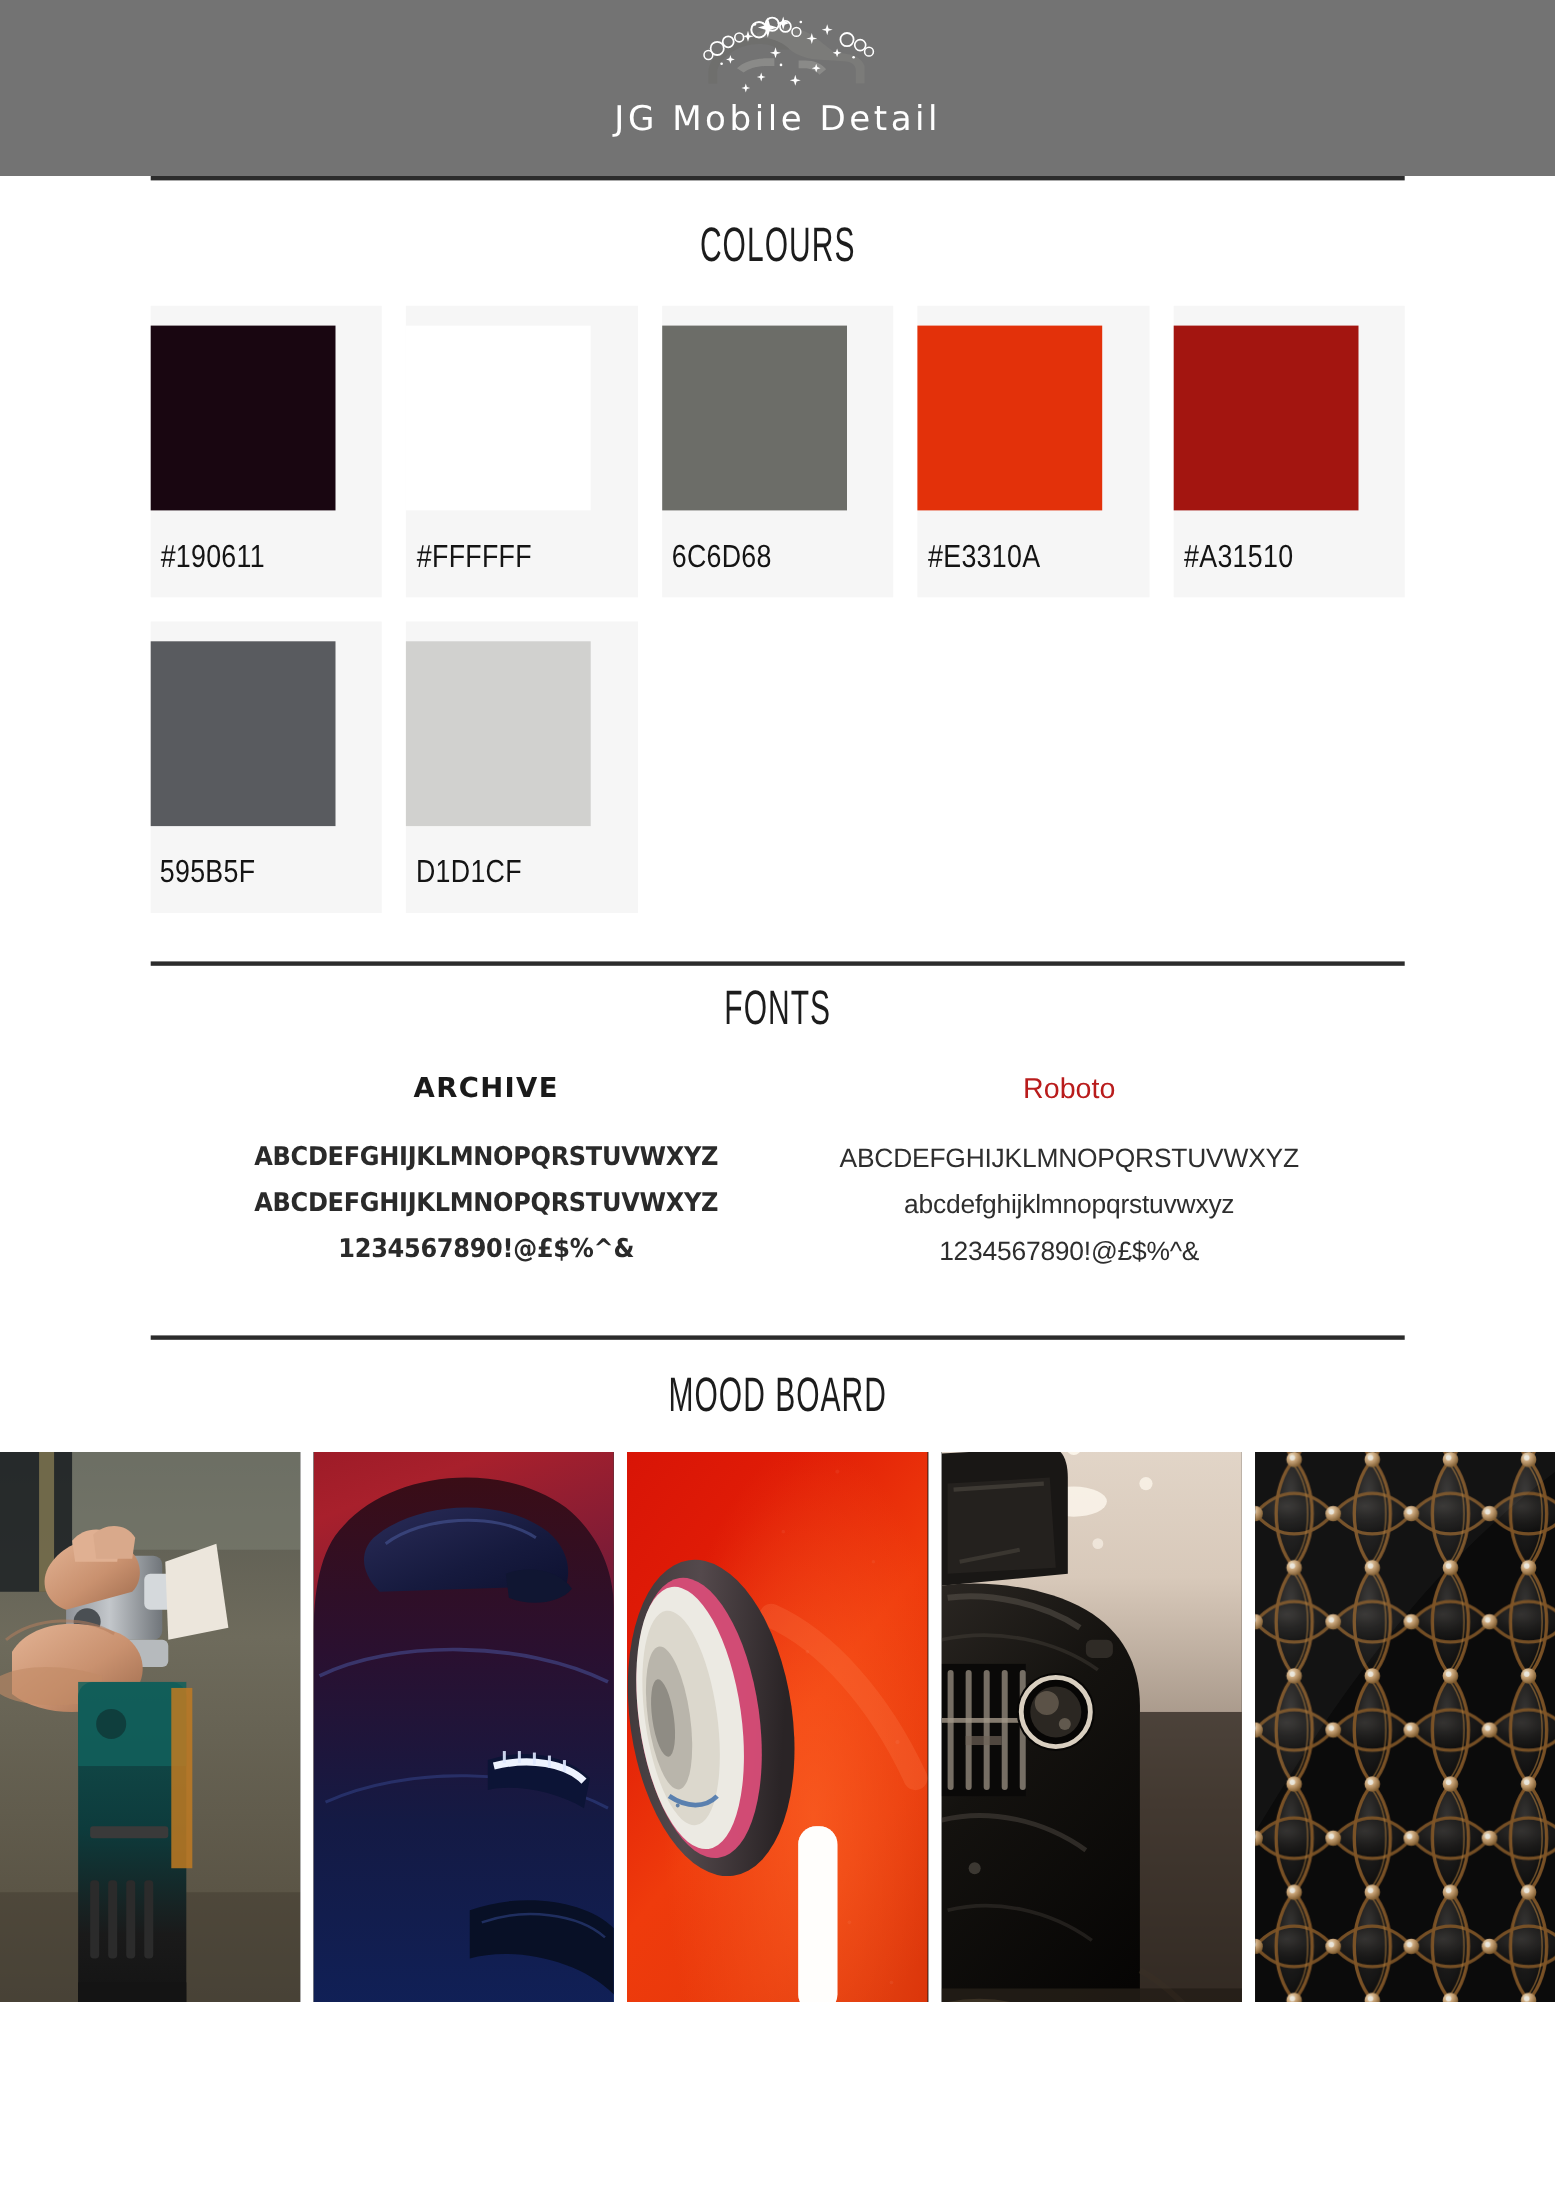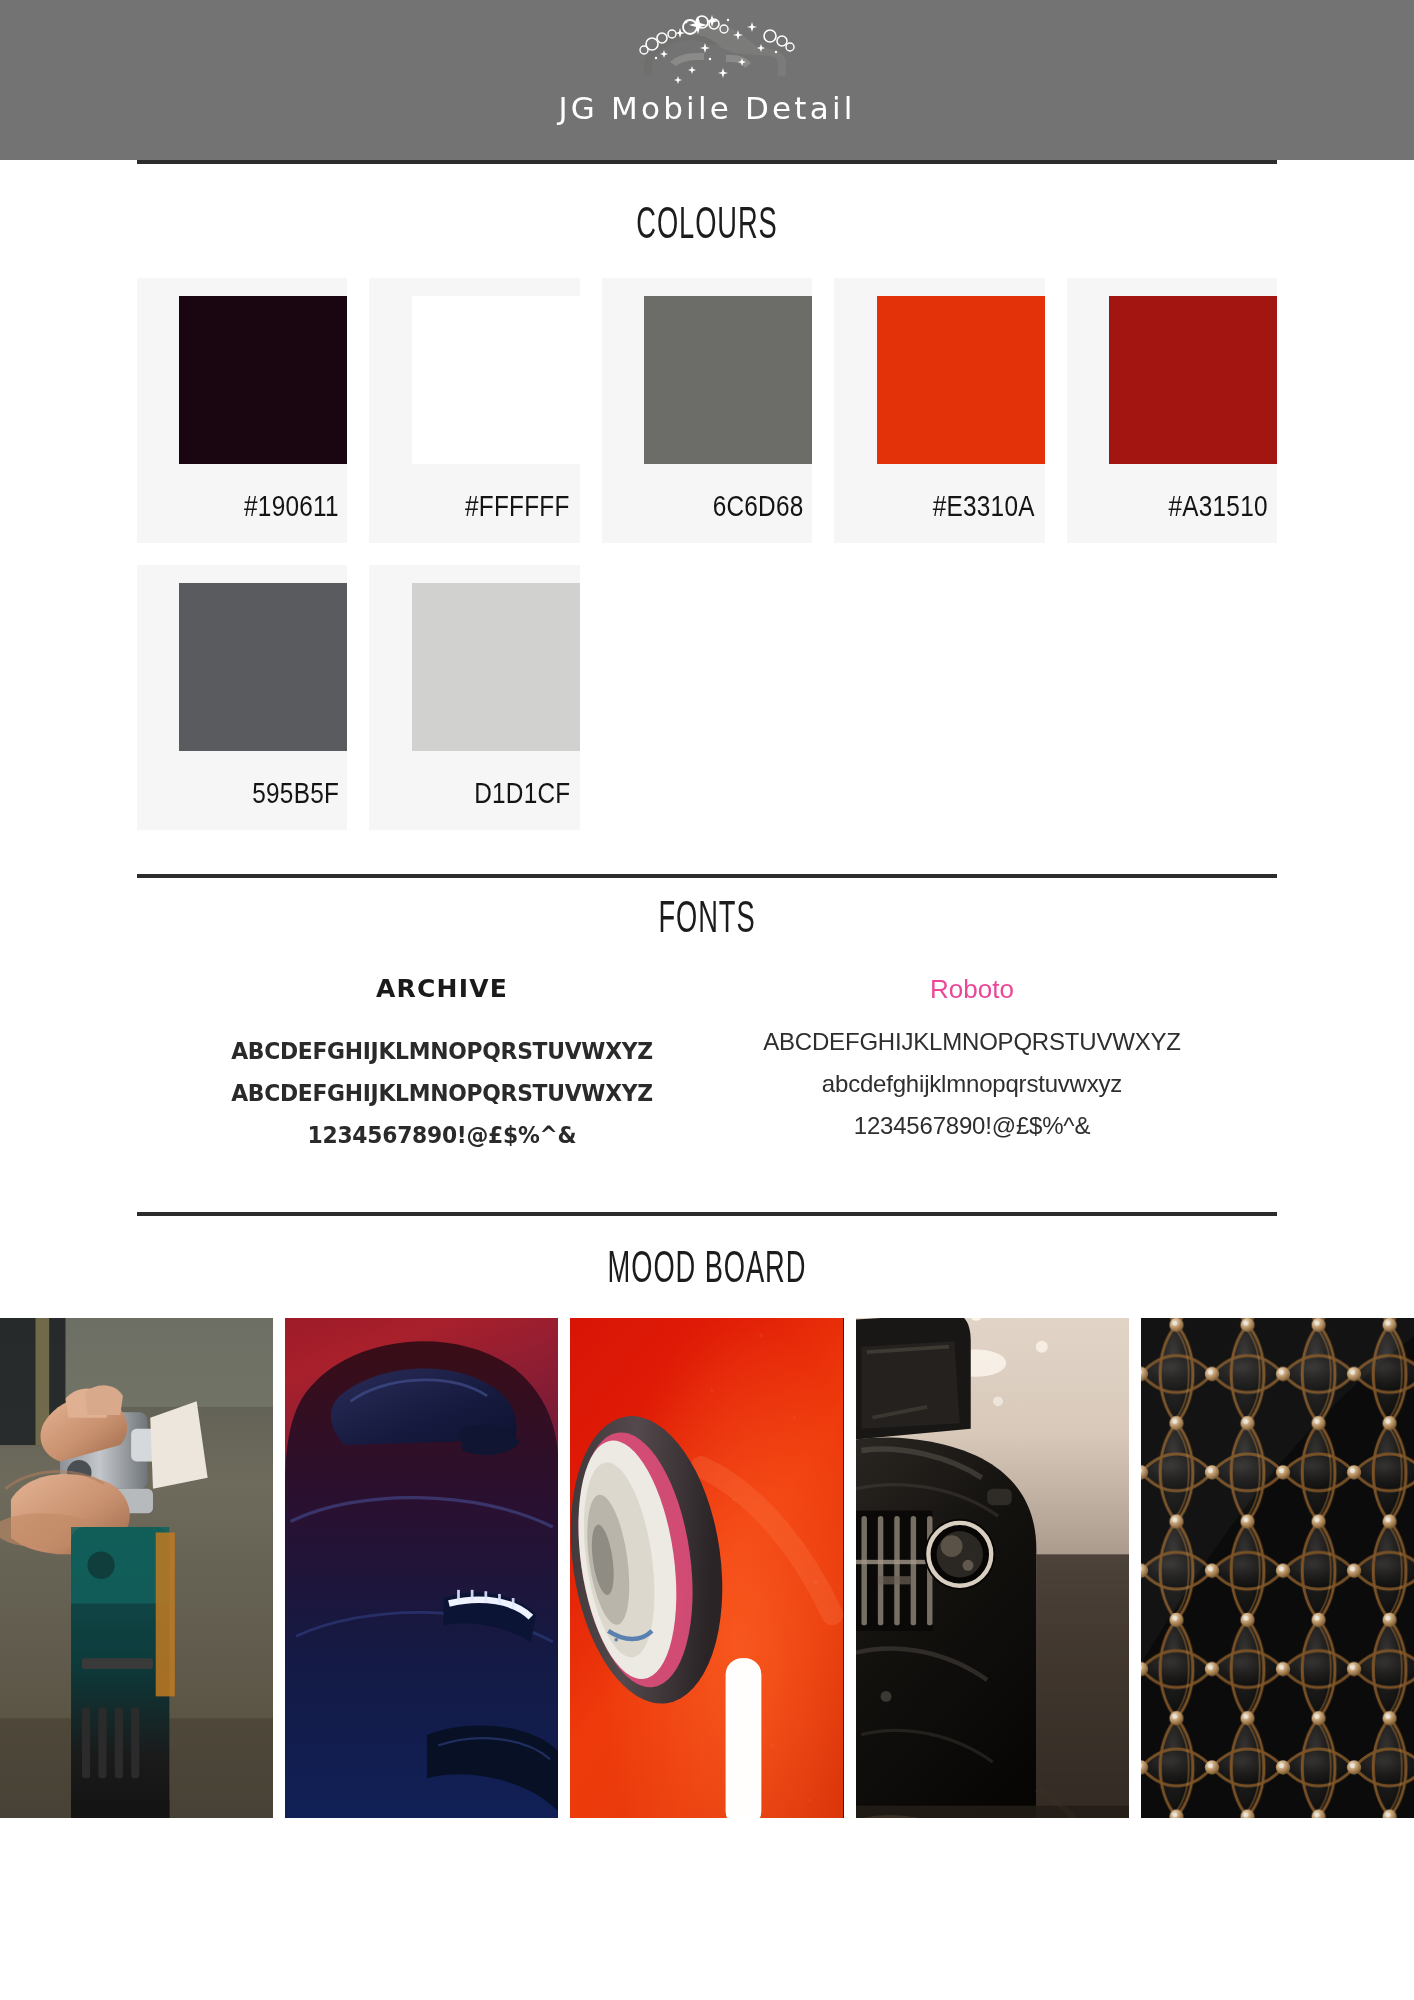--- a/index.html
+++ b/index.html
@@ -80,21 +80,21 @@
     display: grid;
     grid-template-columns: repeat(5, 1fr);
     column-gap: 22px;
     row-gap: 22px;
   }
 
   .swatch-card {
     background: #f6f6f6;
     display: flex;
     flex-direction: column;
-    align-items: flex-end;
+    align-items: flex-start;
     padding: 18px 0 0 0;
     height: 265px;
   }
 
   .swatch-chip {
     width: 168px;
     height: 168px;
   }
 
   .swatch-label {
@@ -126,22 +126,22 @@
     font-size: 25px;
     letter-spacing: 1.2px;
     color: #1a1a1a;
     margin-bottom: 28px;
   }
 
   .font-name-roboto {
     font-family: "Liberation Sans", sans-serif;
     font-weight: 400;
     font-size: 26px;
-    color: #ec4899;
-    margin-bottom: 16px;
+    color: #b91c1c;
+    margin-bottom: 28px;
   }
 
   .spec-archive {
     font-family: "DejaVu Sans", sans-serif;
     font-weight: 700;
     font-size: 23.5px;
     letter-spacing: -0.3px;
     color: #2a2a2a;
     line-height: 1.78;
     transform: scaleX(0.93);

